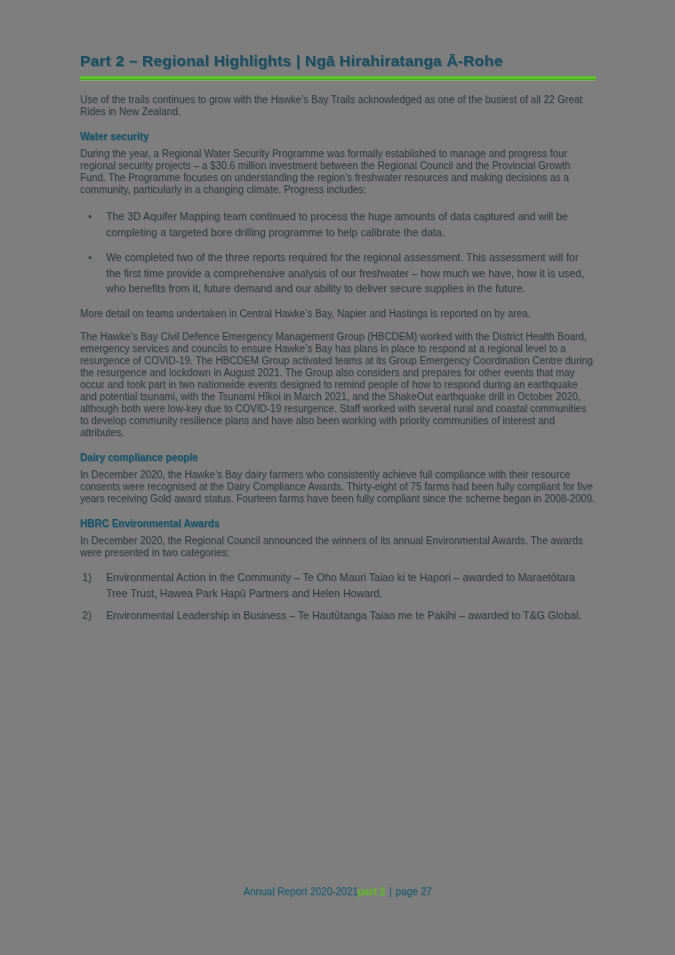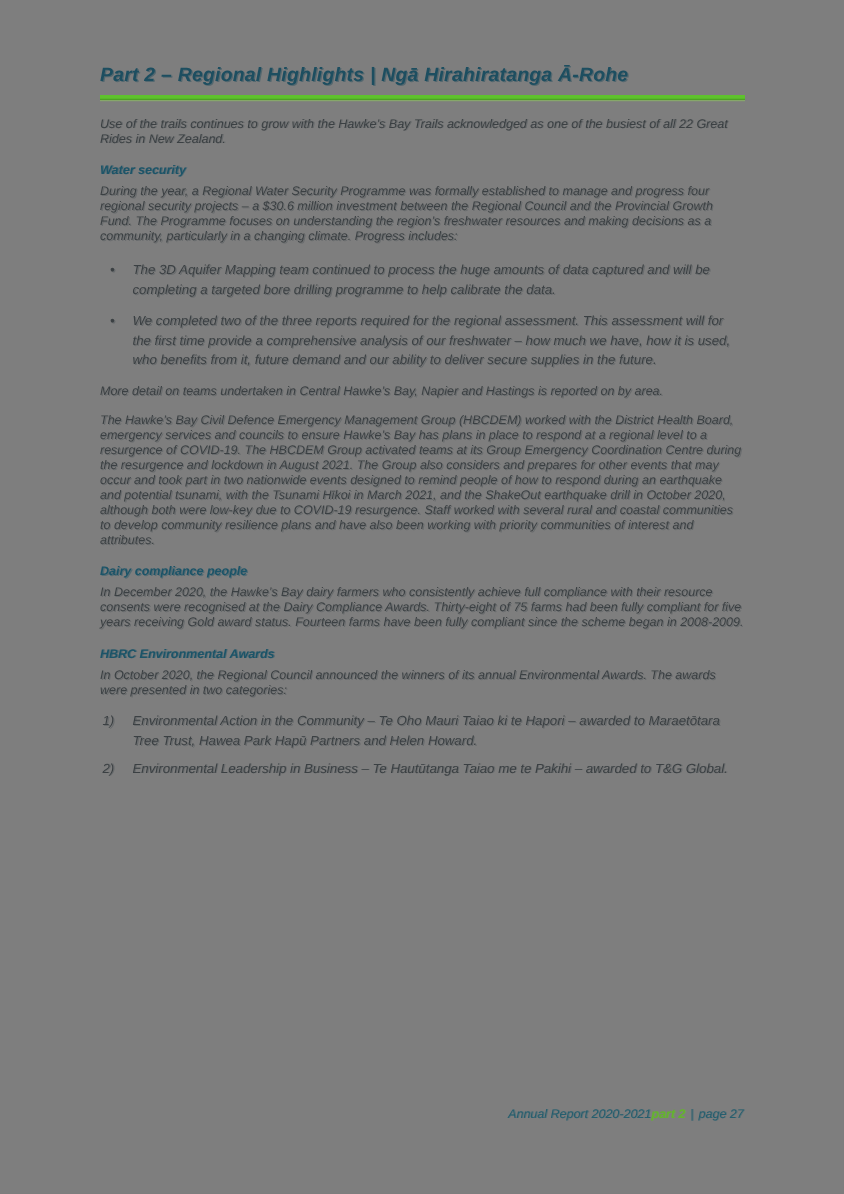--- a/index.html
+++ b/index.html
@@ -10,21 +10,20 @@
     background: #7e7e7e;
     font-family: "Liberation Sans", "DejaVu Sans", sans-serif;
     overflow: hidden;
   }
 
   .page {
     position: relative;
     width: 675px;
     height: 950px;
     background: #7e7e7e;
-    font-style: italic;
   }
 
   .content {
     position: absolute;
     left: 80px;
     top: 52px;
     width: 516px;
   }
 
   .doc-title {
@@ -100,21 +99,21 @@
     left: 2px;
     top: 0;
   }
 
   .footer {
     position: absolute;
     left: 80px;
     right: 80px;
     top: 886px;
     display: flex;
-    justify-content: flex-end;
+    justify-content: center;
     align-items: baseline;
     font-size: 10px;
   }
 
   .footer .footer-left {
     color: #265e6e;
     text-shadow: 0.8px 0.5px 0 rgba(45, 100, 115, 0.45);
   }
 
   .footer .footer-right {
@@ -154,21 +153,21 @@
       </li>
     </ul>
     <p class="body">More detail on teams undertaken in Central Hawke’s Bay, Napier and Hastings is reported on by area.</p>
 
     <p class="body">The Hawke’s Bay Civil Defence Emergency Management Group (HBCDEM) worked with the District Health Board, emergency services and councils to ensure Hawke’s Bay has plans in place to respond at a regional level to a resurgence of COVID-19. The HBCDEM Group activated teams at its Group Emergency Coordination Centre during the resurgence and lockdown in August 2021. The Group also considers and prepares for other events that may occur and took part in two nationwide events designed to remind people of how to respond during an earthquake and potential tsunami, with the Tsunami Hīkoi in March 2021, and the ShakeOut earthquake drill in October 2020, although both were low-key due to COVID-19 resurgence. Staff worked with several rural and coastal communities to develop community resilience plans and have also been working with priority communities of interest and attributes.</p>
 
     <h2 class="section-heading">Dairy compliance people</h2>
     <p class="body">In December 2020, the Hawke’s Bay dairy farmers who consistently achieve full compliance with their resource consents were recognised at the Dairy Compliance Awards. Thirty-eight of 75 farms had been fully compliant for five years receiving Gold award status. Fourteen farms have been fully compliant since the scheme began in 2008-2009.</p>
 
     <h2 class="section-heading">HBRC Environmental Awards</h2>
-    <p class="body">In October 2020, the Regional Council announced the winners of its annual Environmental Awards. The awards were presented in two categories:</p>
+    <p class="body">In December 2020, the Regional Council announced the winners of its annual Environmental Awards. The awards were presented in two categories:</p>
     <ol class="numbered-list">
       <li>
         <span class="marker">1)</span>
         <span>Environmental Action in the Community – Te Oho Mauri Taiao ki te Hapori – awarded to Maraetōtara Tree Trust, Hawea Park Hapū Partners and Helen Howard.</span>
       </li>
       <li>
         <span class="marker">2)</span>
         <span>Environmental Leadership in Business – Te Hautūtanga Taiao me te Pakihi – awarded to T&amp;G Global.</span>
       </li>
     </ol>

